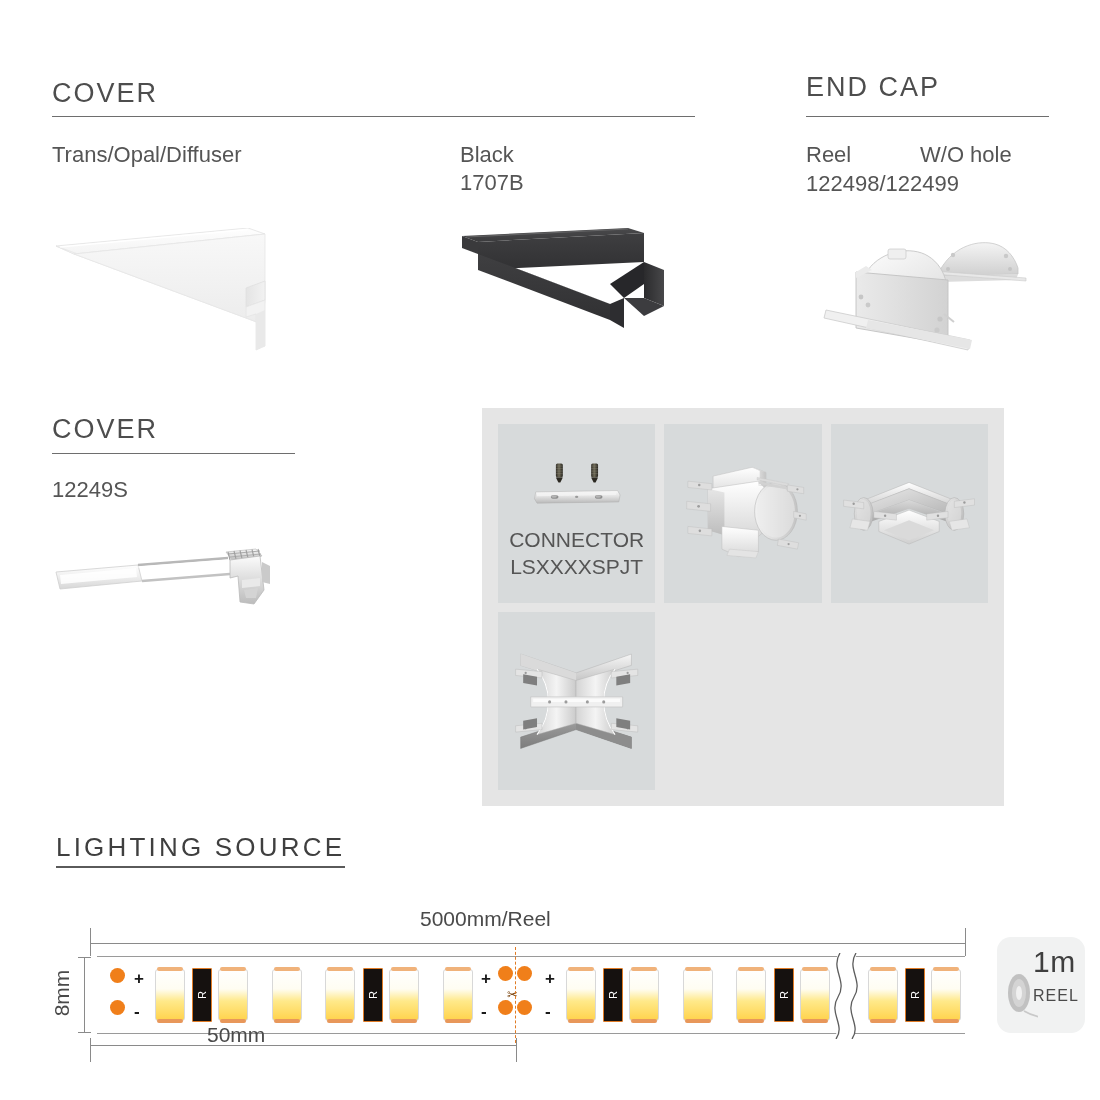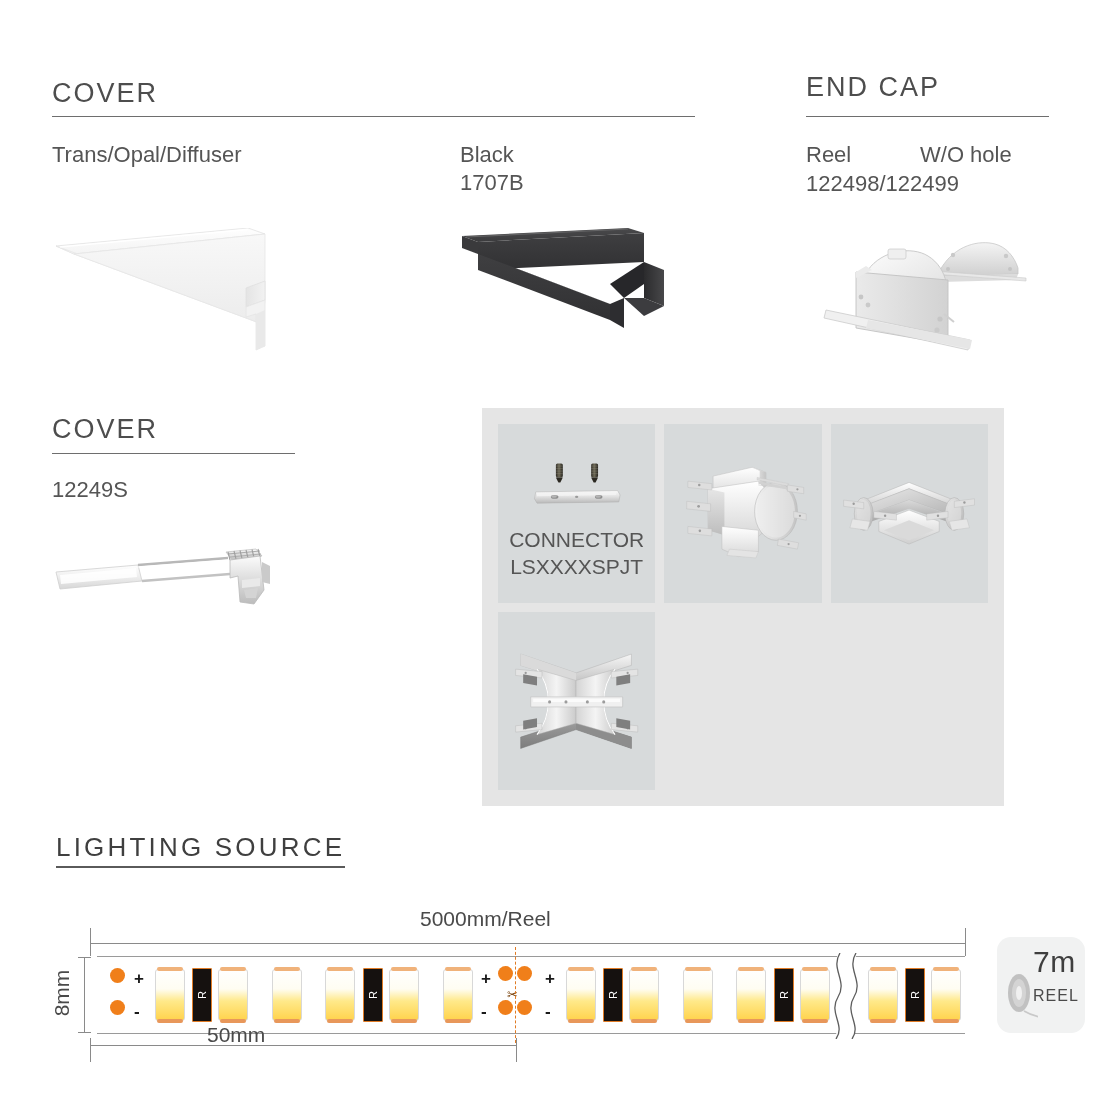--- a/index.html
+++ b/index.html
@@ -635,16 +635,16 @@
   <div class="abs dim-line dim-line-v" style="left:516px; top:143px; height:24px;"></div>
   <div class="abs dim-text" style="left:207px; top:128px;">50mm</div>
 
   <div class="reel-badge" style="left:997px; top:42px; width:88px; height:96px;">
     <svg style="position:absolute; left:7px; top:34px;" width="34" height="56">
       <ellipse cx="15" cy="22" rx="11" ry="19" fill="#b9b9b9" opacity="0.85"></ellipse>
       <ellipse cx="15" cy="22" rx="7" ry="14" fill="#d4d4d4"></ellipse>
       <ellipse cx="15" cy="22" rx="3" ry="7" fill="#f0f0f0"></ellipse>
       <path d="M20,40 C30,46 44,48 56,47" stroke="#c9c9c9" stroke-width="1.6" fill="none"></path>
     </svg>
-    <div class="reel-5m" style="left:36px; top:8px;">7m</div>
+    <div class="reel-5m" style="left:36px; top:8px;">1m</div>
     <div class="reel-word" style="left:36px; top:50px;text-align:center;">REEL</div>
   </div>
 </div>
 
 </body></html>

